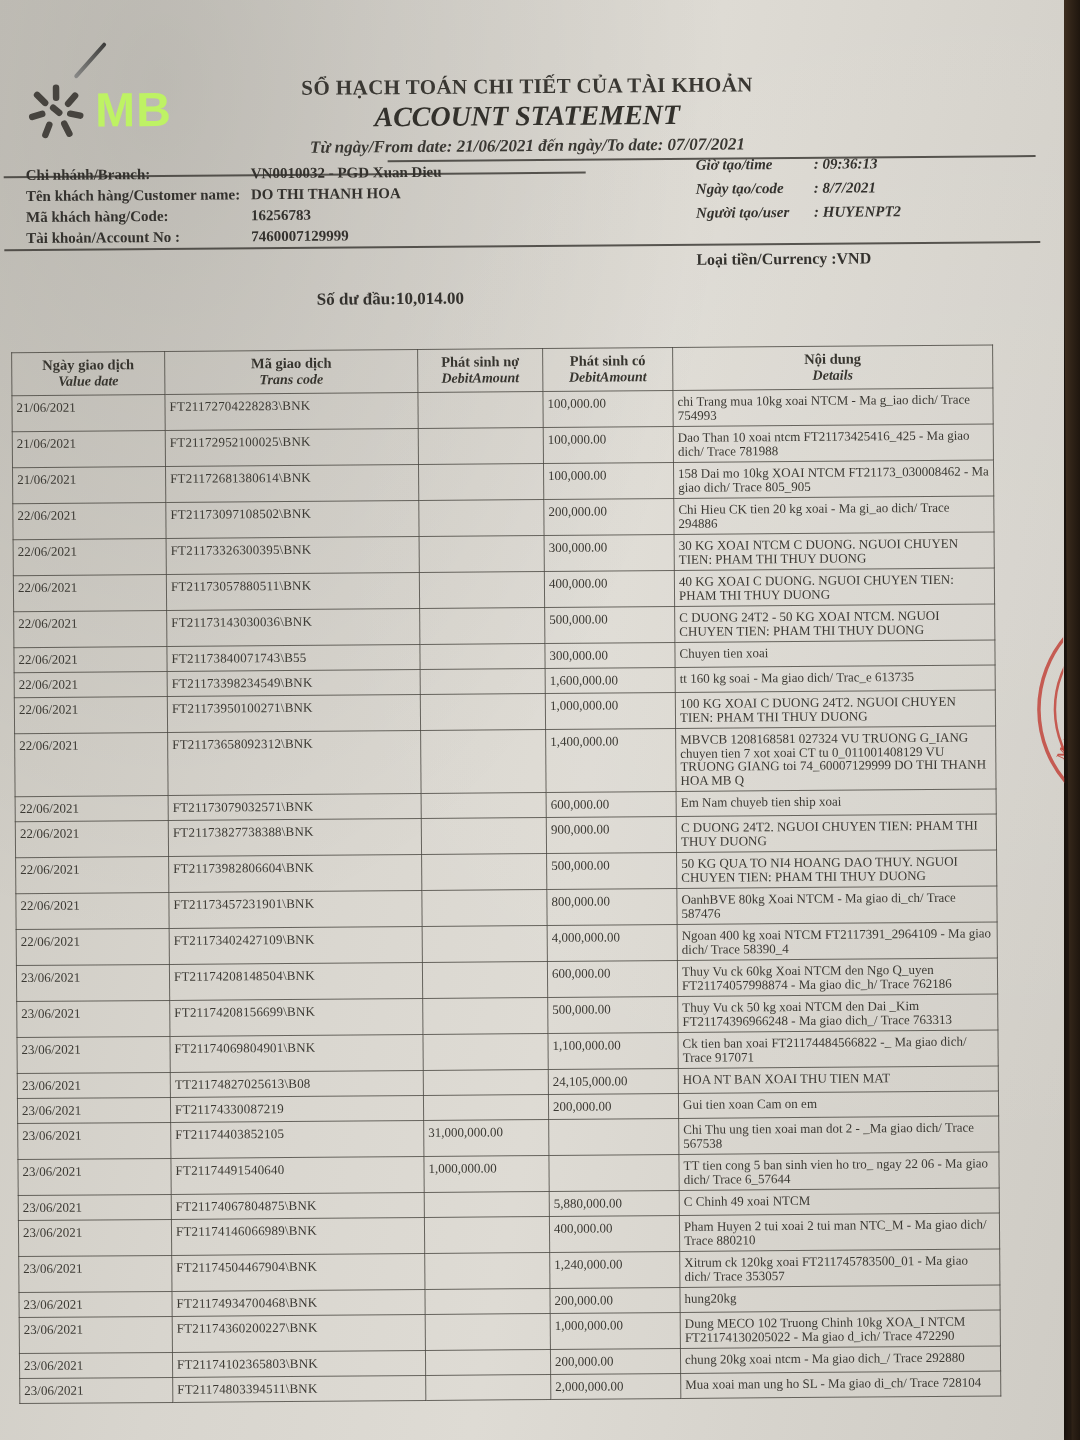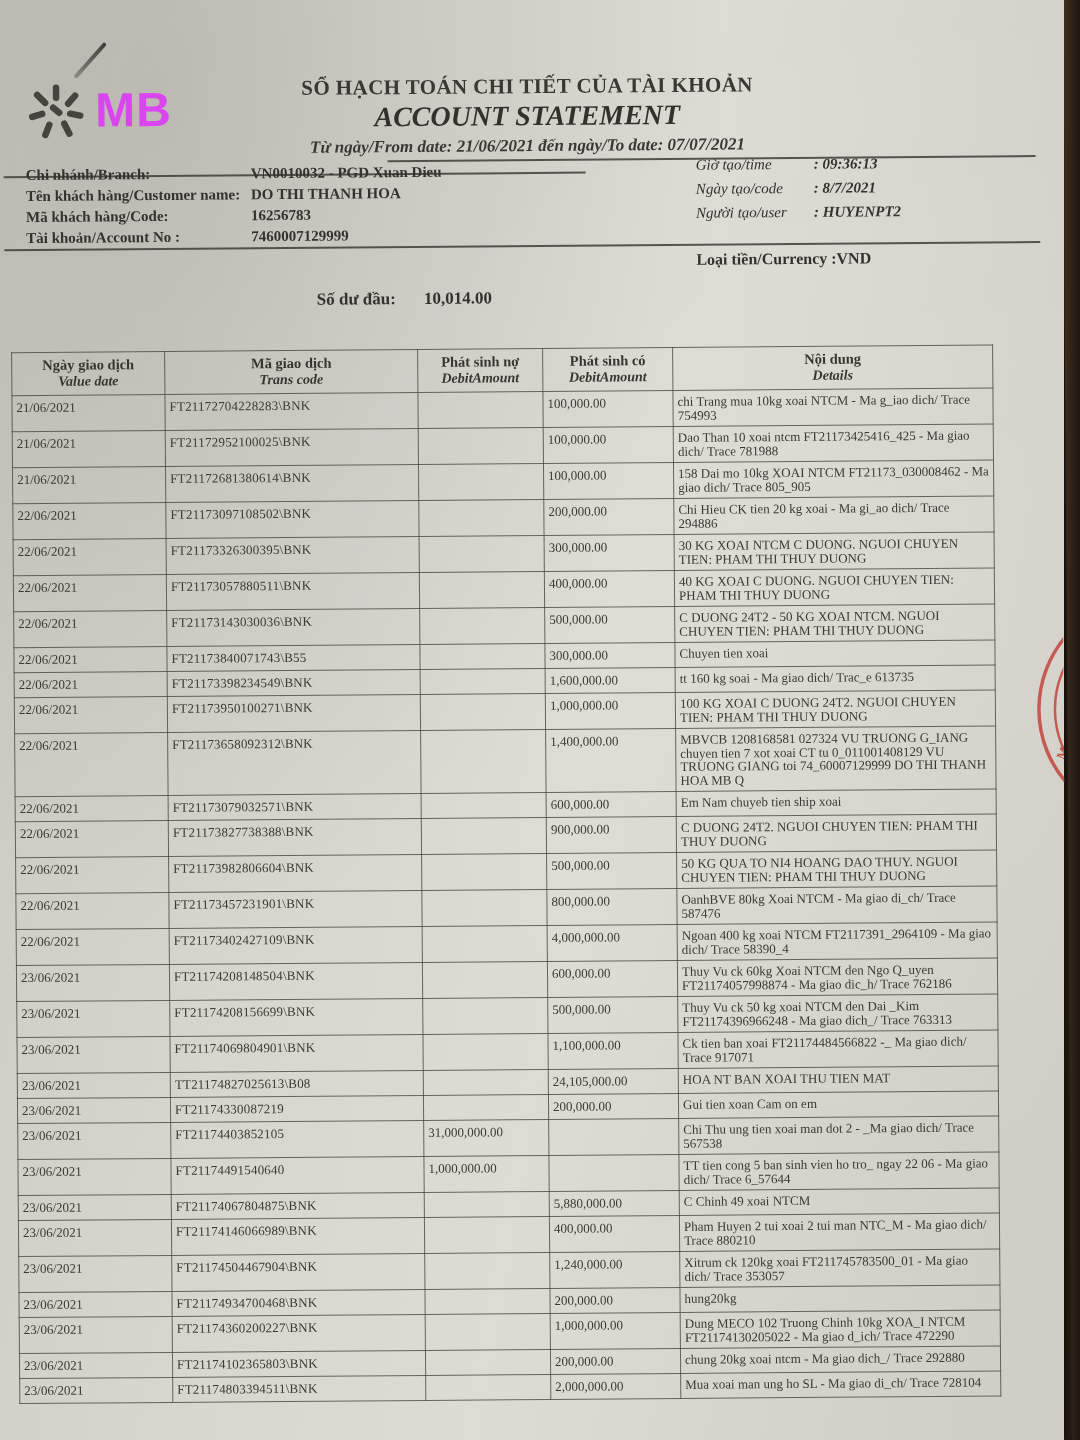--- a/index.html
+++ b/index.html
@@ -20,40 +20,40 @@
     position:absolute;right:0;top:0;width:22px;height:1440px;z-index:6;
     background:linear-gradient(to right,#6b5844 0%,#3a2b1d 35%,#1f160e 100%);
     clip-path:polygon(28% 0,100% 0,100% 100%,62% 100%,48% 60%,30% 22%);
   }
   .sheet{position:absolute;left:0;top:0;width:1080px;height:1440px;transform:rotate(-0.45deg);color:#34322e;}
   .abs{position:absolute;}
   
   .pen-mark{left:80px;top:72px;width:46px;height:4px;border-radius:2px;
     background:linear-gradient(to right,#8a8a88,#3c3c3a);transform:rotate(-48deg);transform-origin:left center;}
   .logo{left:30px;top:76px;display:flex;align-items:center;gap:8px;}
-  .logo-text{font-family:"Liberation Sans",sans-serif;font-weight:bold;font-size:48px;color:#d946ef;letter-spacing:1px;line-height:1;}
+  .logo-text{font-family:"Liberation Sans",sans-serif;font-weight:bold;font-size:48px;color:#bef264;letter-spacing:1px;line-height:1;}
   .title-vi{left:0;top:74px;width:1064px;text-align:center;font-size:21px;font-weight:bold;letter-spacing:.4px;color:#3a3833;}
   .title-en{left:0;top:100px;width:1064px;text-align:center;font-size:28px;font-weight:bold;font-style:italic;color:#33312c;}
   .date-range{left:0;top:136px;width:1064px;text-align:center;font-size:17px;font-weight:bold;font-style:italic;color:#3a3833;}
   .rule{background:rgba(62,60,55,.85);height:2px;}
   .rule-title{left:392px;top:159px;width:648px;}
   .rule-left{left:8px;top:172px;width:582px;height:2px;}
   .rule-full{left:8px;top:245px;width:1036px;}
   
   .info-left{left:30px;top:163px;width:640px;font-size:15px;}
   .info-left .info-row{display:flex;height:21px;align-items:flex-start;}
   .info-left .lbl{width:225px;font-weight:bold;}
   .info-left .val{font-weight:bold;}
   .info-right{left:700px;top:158px;width:330px;font-size:15px;}
   .info-right .info-row{display:flex;height:24px;}
-  .info-right .lbl{width:118px;font-weight:normal;font-style:italic;}
+  .info-right .lbl{width:118px;font-weight:bold;font-style:italic;}
   .info-right .val{font-style:italic;font-weight:bold;}
   .currency-line{left:700px;top:252px;font-size:16px;font-weight:bold;}
   .opening{left:320px;top:288px;font-size:17px;font-weight:bold;}
-  .opening .ob-val{margin-left:28px;}
+  .opening .ob-val{}
   
   table.stmt{position:absolute;left:14px;top:348px;width:981px;border-collapse:collapse;table-layout:fixed;}
   table.stmt th,table.stmt td{border:1px solid rgba(72,70,64,.8);vertical-align:top;}
   table.stmt th{padding:4px 2px 5px;font-size:14.5px;color:#37352f;}
   .th-vi{display:block;font-weight:bold;}
   .th-en{display:block;font-weight:bold;font-style:italic;font-size:14px;}
   table.stmt td{padding:4px 4px;font-size:13px;color:#3b3933;min-height:22px;}
   td.col-date{padding-left:14px;font-size:13.5px;}
   td.col-code{padding-left:13px;font-size:13.5px;letter-spacing:.2px;}
   td.col-debit,td.col-credit{padding-left:12px;font-size:13.5px;}

